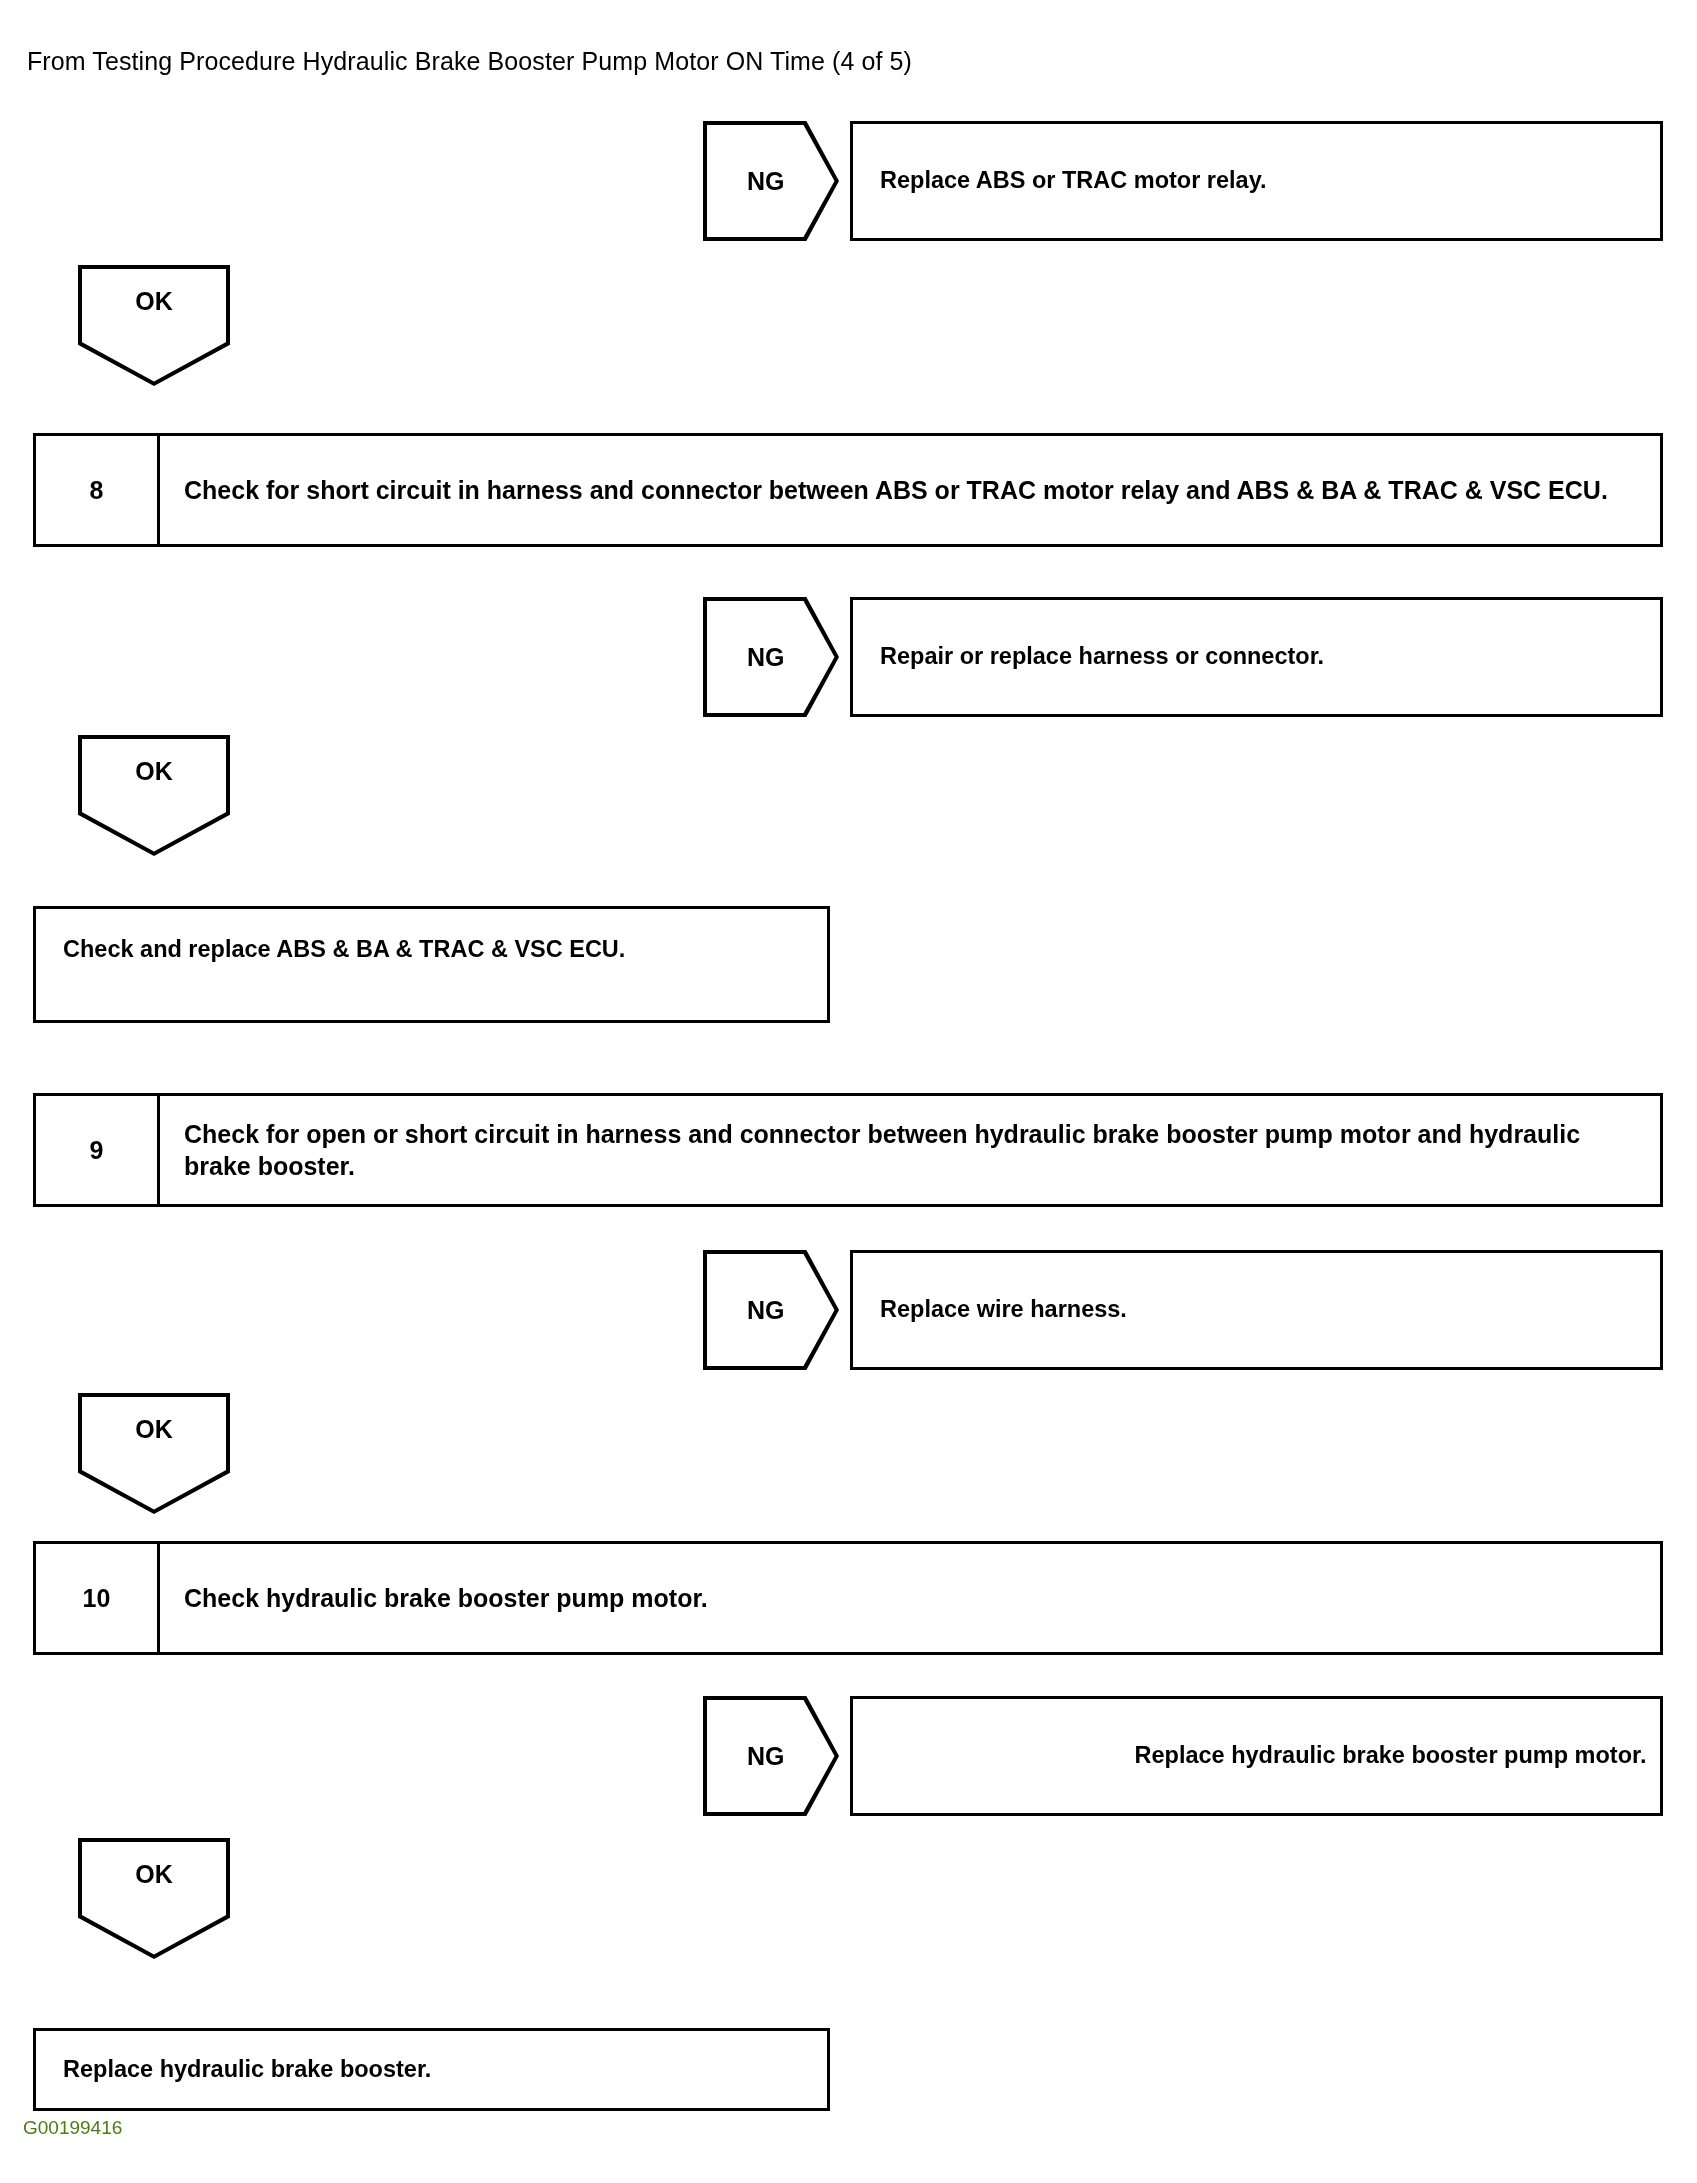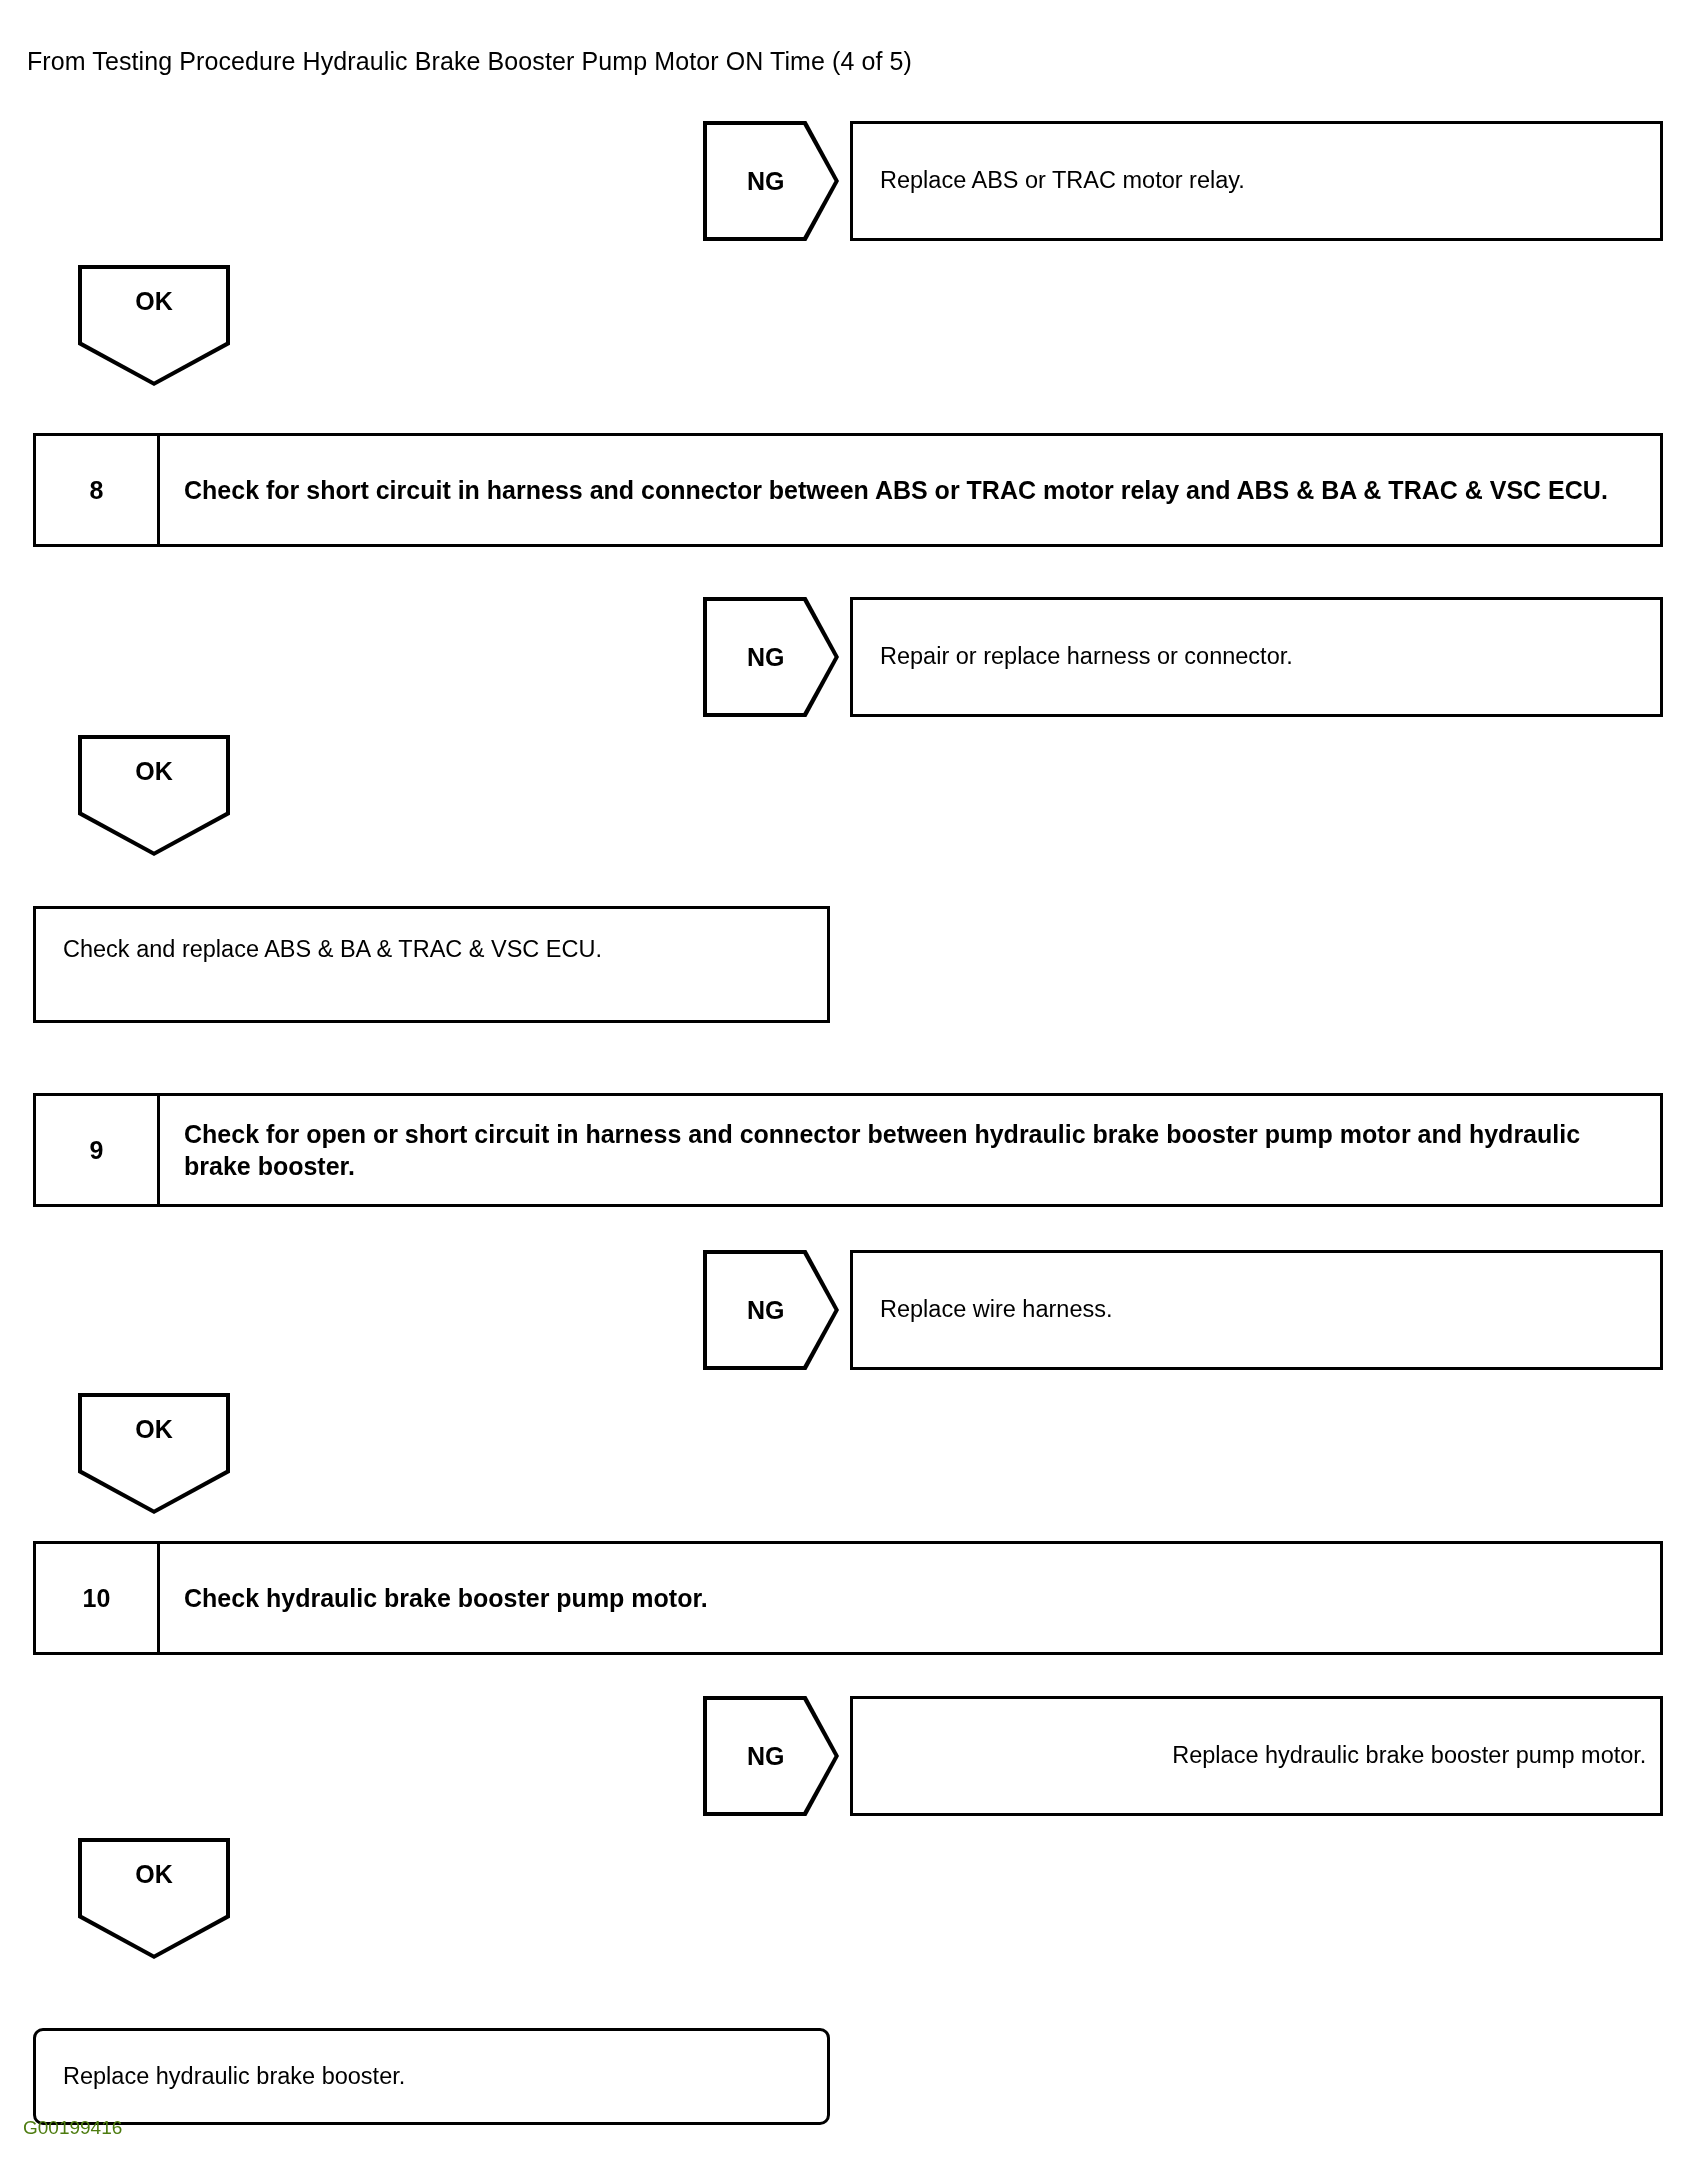--- a/index.html
+++ b/index.html
@@ -38,21 +38,21 @@
     border: 3.8px solid #000;
     background: #fff;
   }
   .box-text {
     position: absolute;
     left: 27px;
     right: 13.6px;
     top: 50%;
     transform: translateY(-50%);
     font-size: 23.5px;
-    font-weight: normal;
+    font-weight: bold;
     line-height: 1.26;
     color: #000;
   }
   .box-text.topalign {
     top: 26px;
     transform: none;
   }
 
   
   .step-box {
@@ -247,20 +247,20 @@
   </div>
   <div class="box" style="left:850px; top:1696px; width:813px; height:120px;text-align:right;">
     <div class="box-text">Replace hydraulic brake booster pump motor.</div>
   </div>
 
   <div class="ok-shape" style="left:34px; top:1838px; width:152px; height:121px;">
     <div class="ok-inner"></div>
     <div class="ok-label">OK</div>
   </div>
 
-  <div class="box" style="left:33px; top:2028px; width:797px; height:97px;border-radius:10px;">
+  <div class="box" style="left:33px; top:2028px; width:797px; height:83px;">
     <div class="box-text">Replace hydraulic brake booster.</div>
   </div>
 
   <div class="footer-code">G00199416</div>
 
 </div>
 
 
 </body></html>

